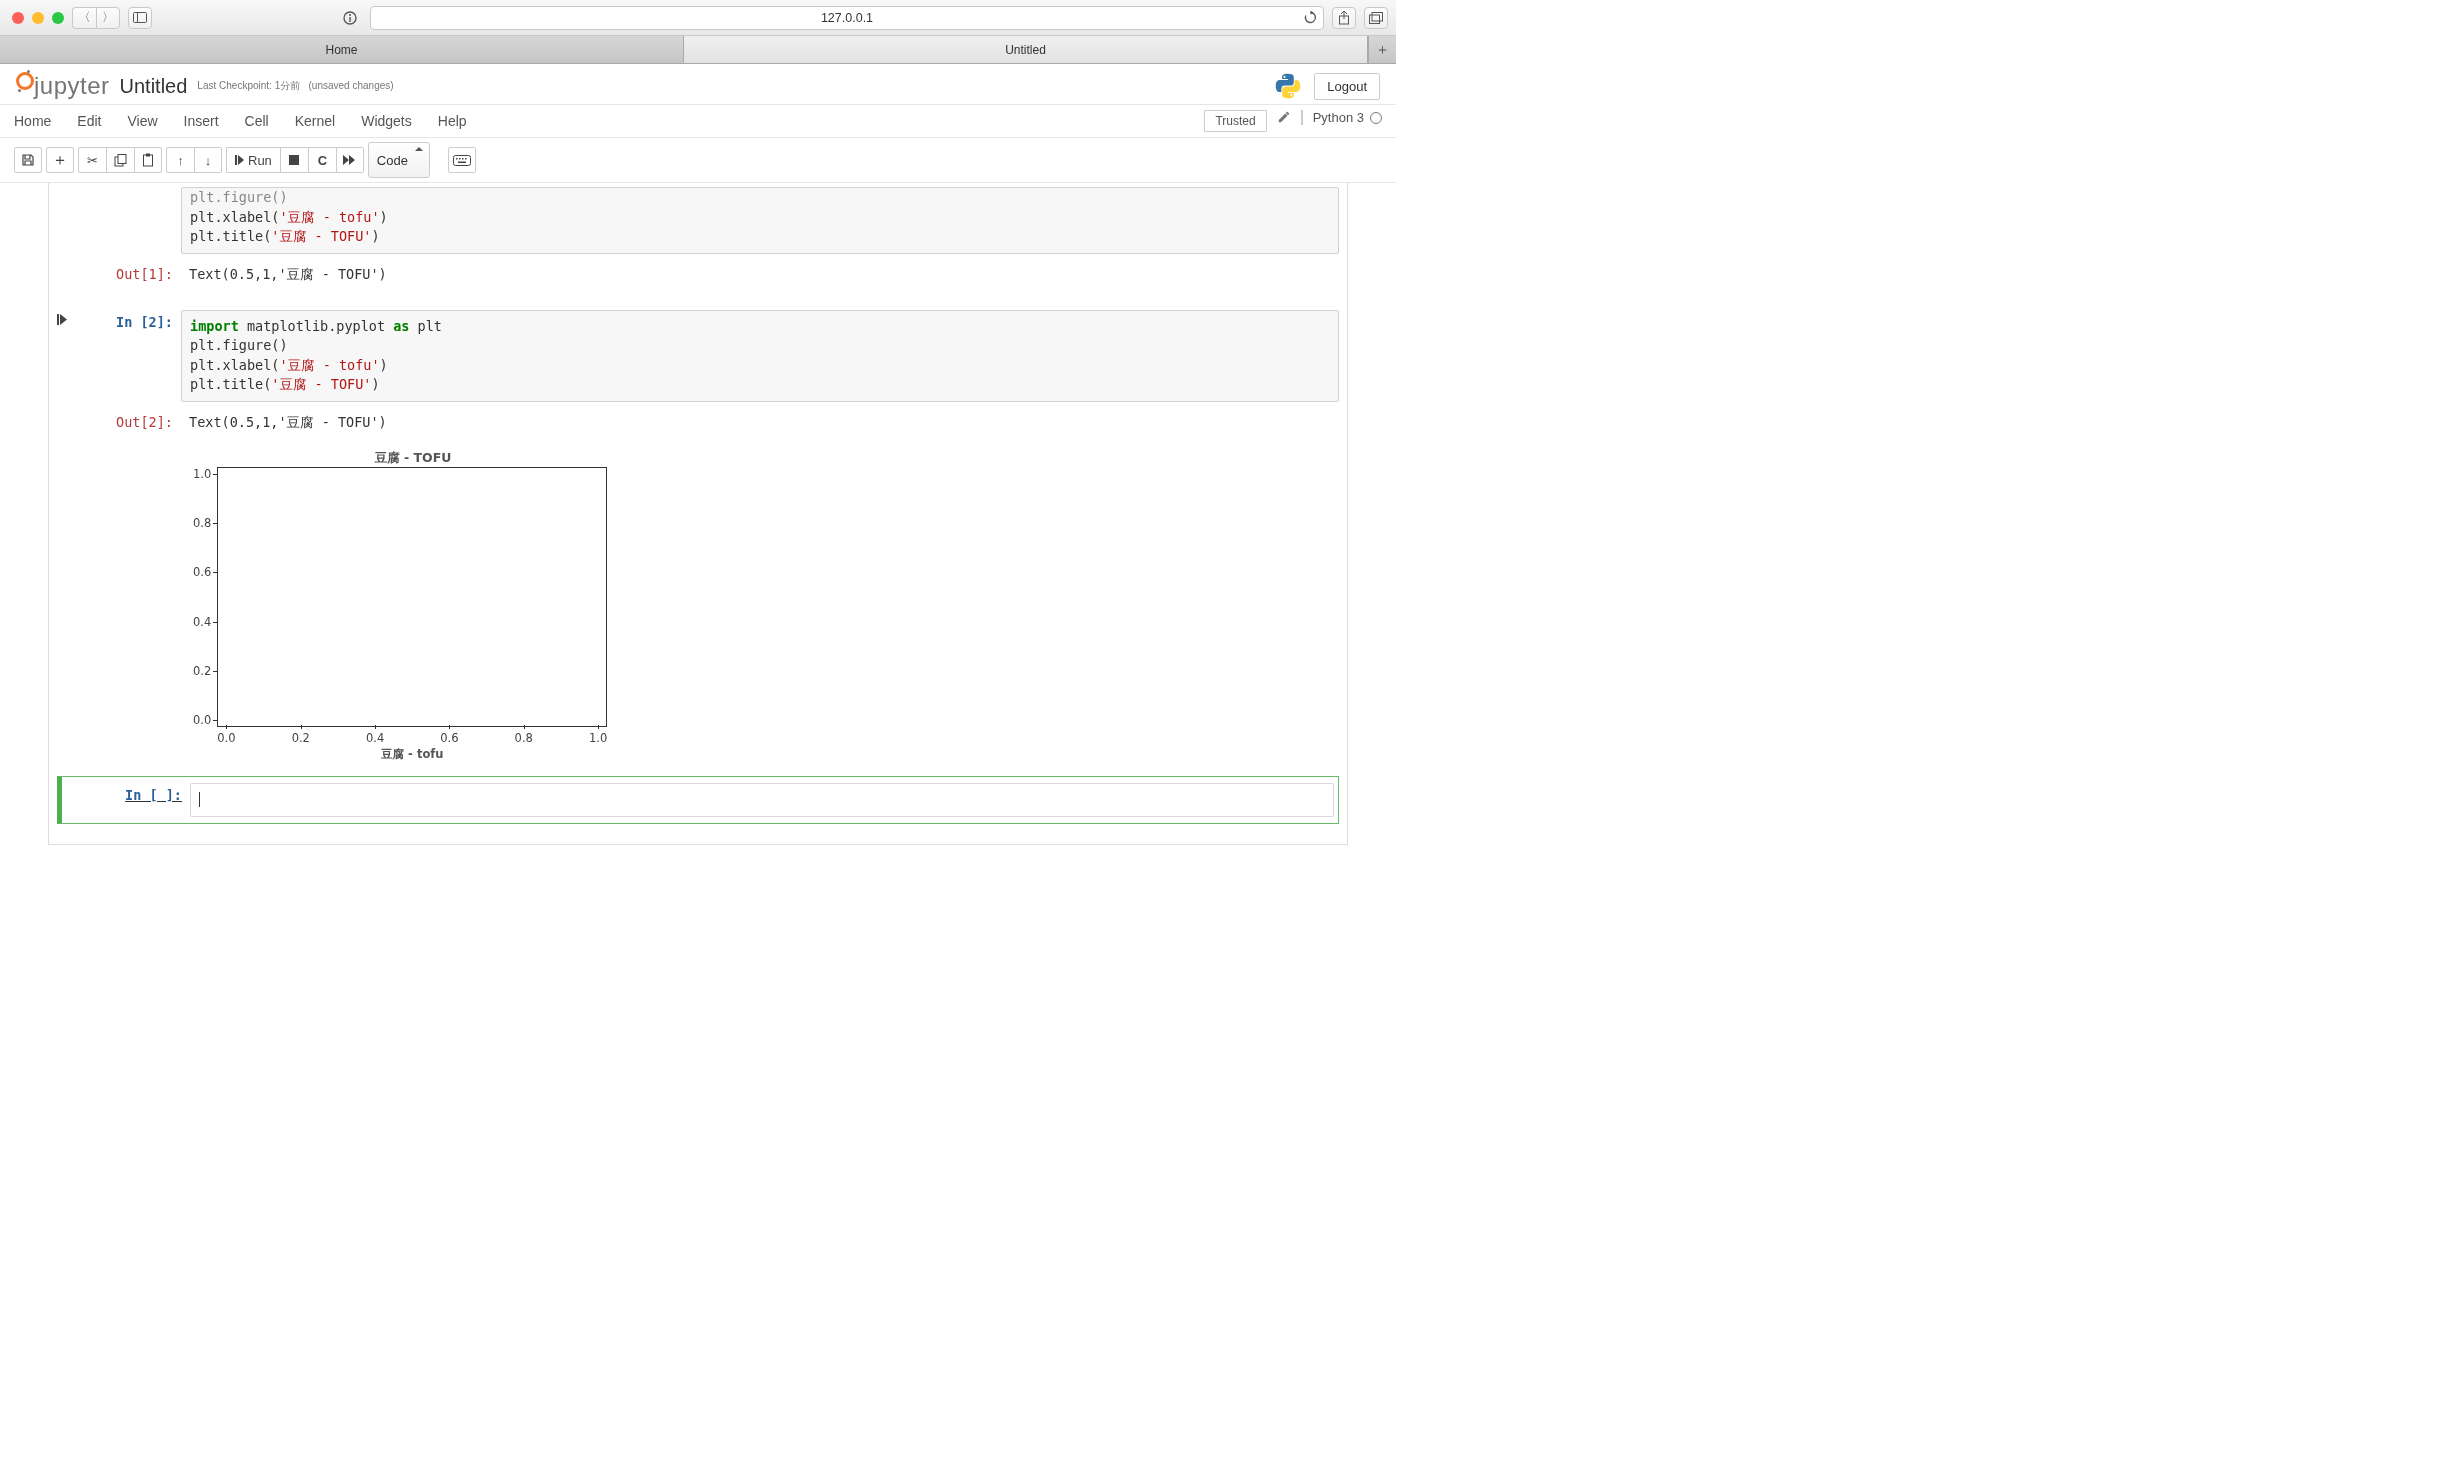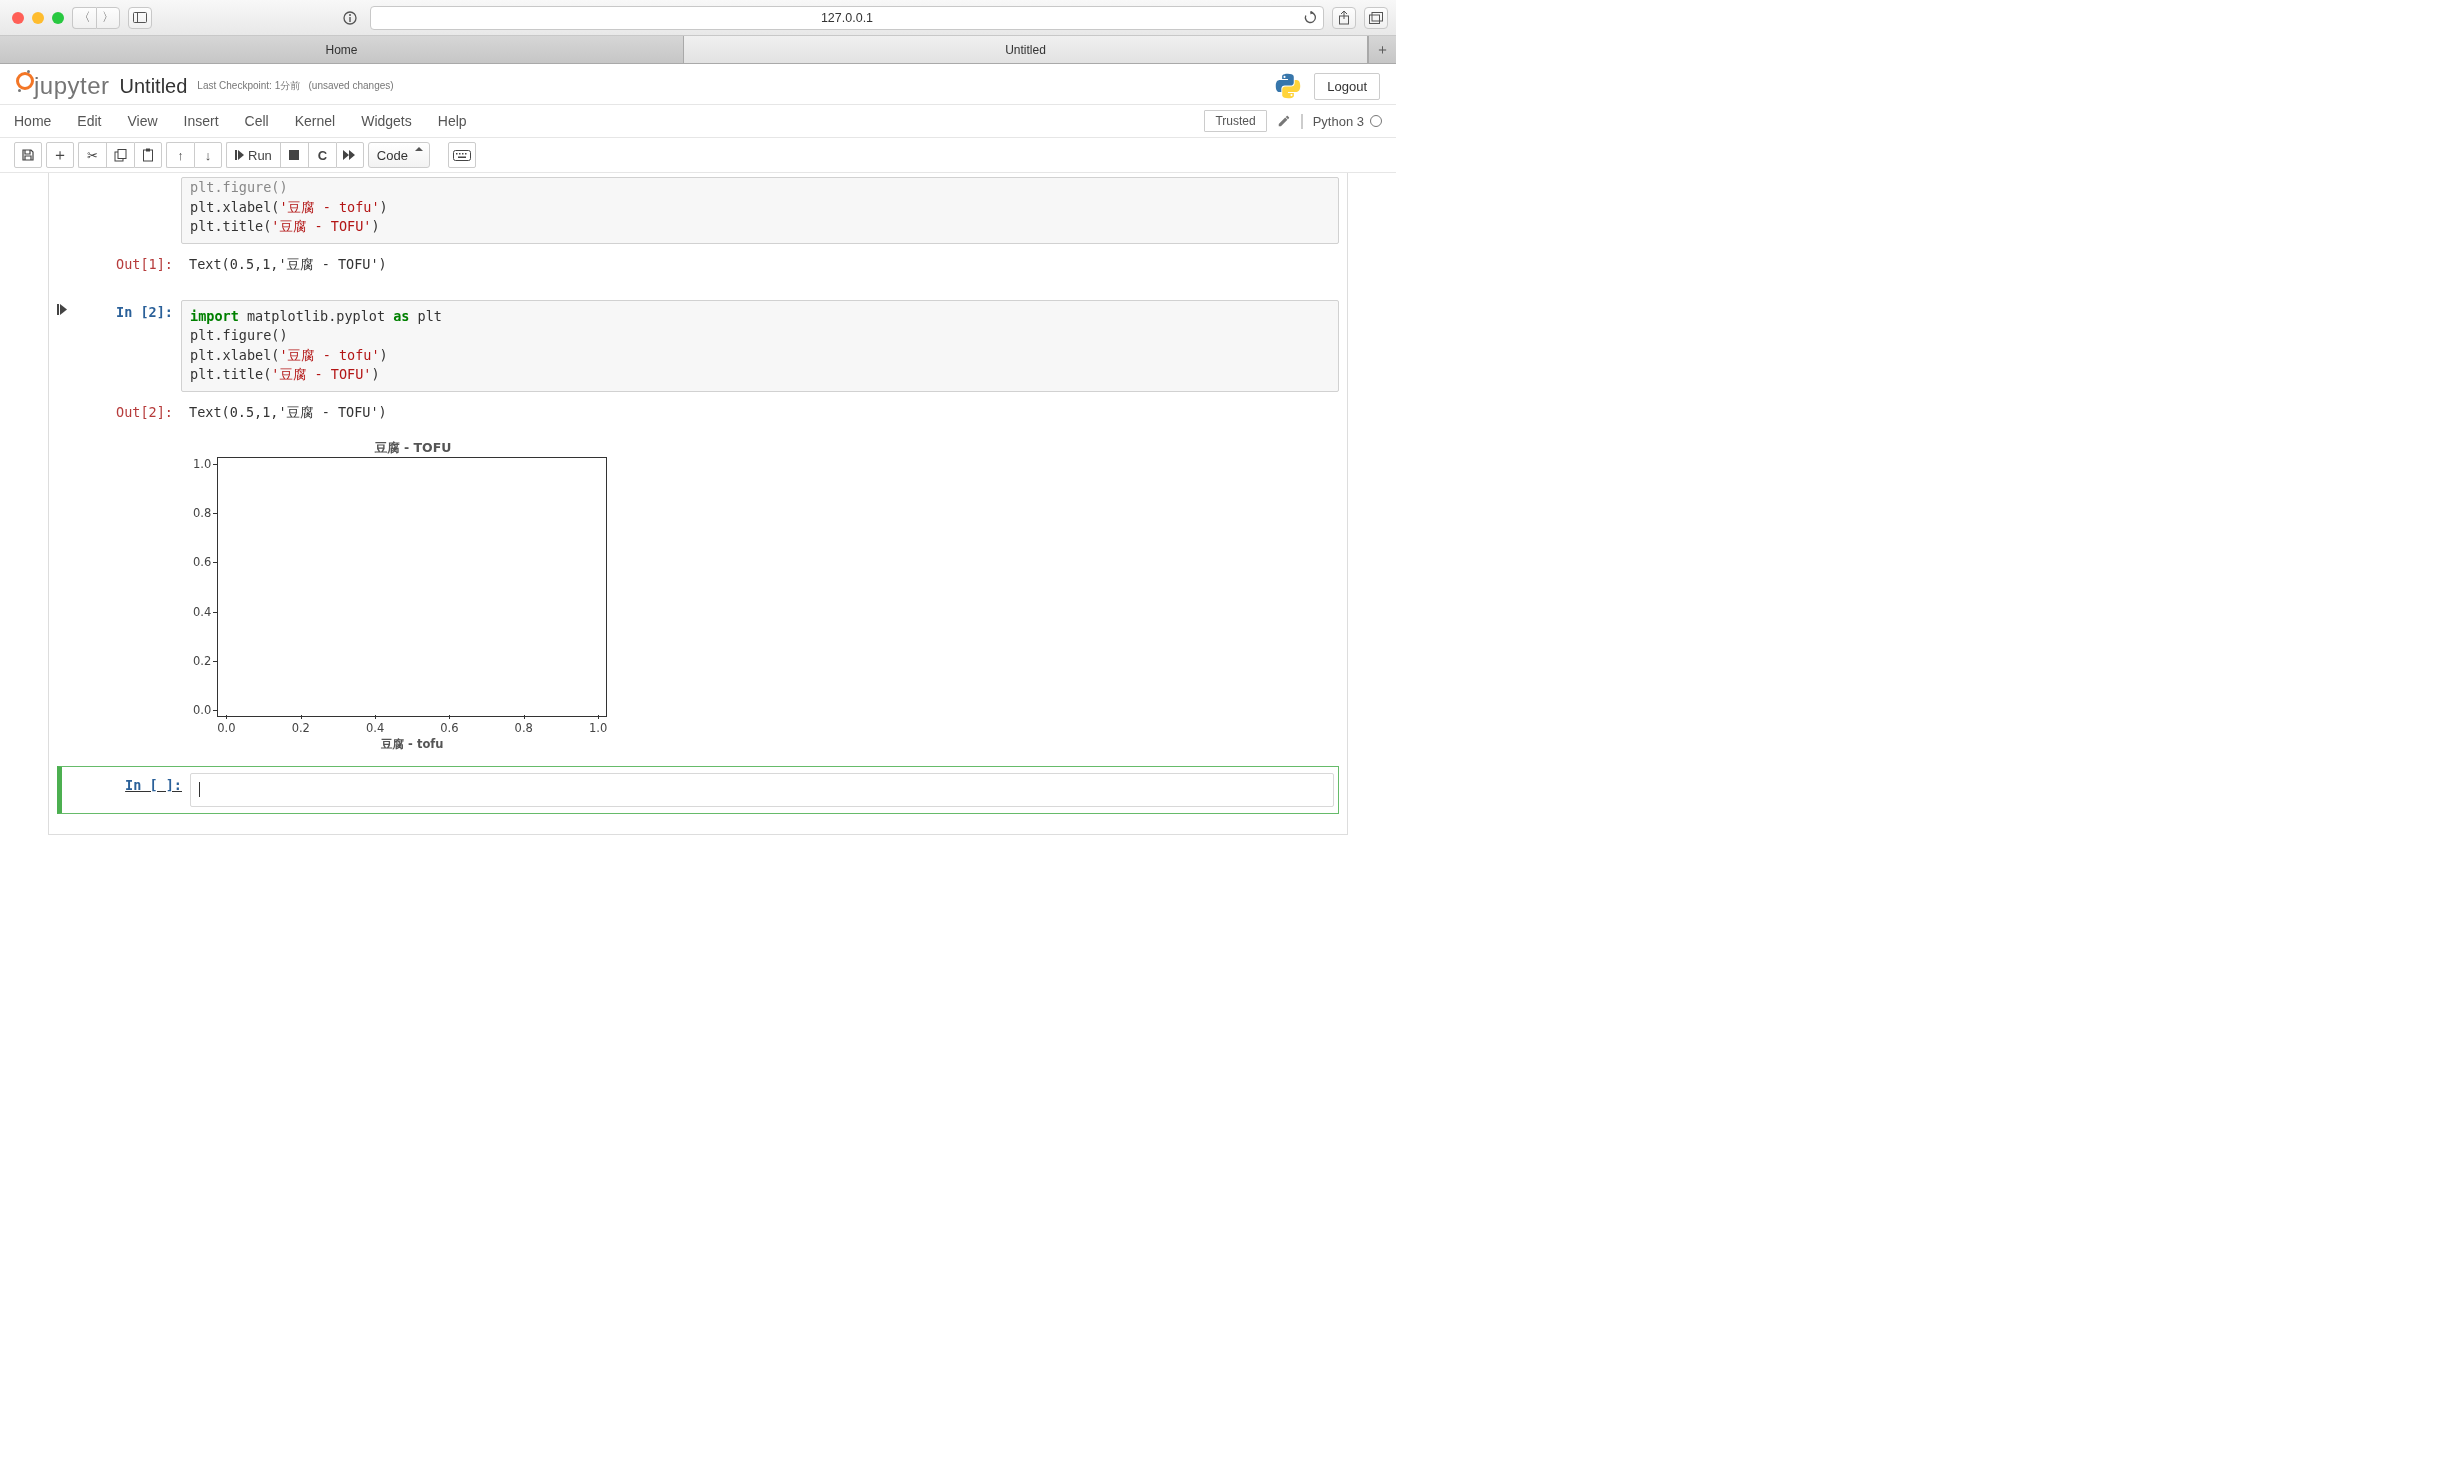--- a/index.html
+++ b/index.html
@@ -35,35 +35,35 @@
   .jp-title { font-size:20px; color:#333; }
   .jp-checkpoint { font-size:10px; color:#777; }
   .jp-header-right { margin-left:auto; display:flex; align-items:center; gap:12px; }
   .python-logo { width:28px; height:28px; }
   .logout-btn { padding:5px 12px; border:1px solid #ccc; border-radius:2px; background:#fff; font-size:13px; color:#333;}
 
   
   .jp-menubar { display:flex; align-items:center; padding:2px 14px; border-top:1px solid #e6e6e6; border-bottom:1px solid #e6e6e6;}
   .jp-menus { display:flex; gap:26px; color:#555; font-size:14px; padding:6px 0;}
   .jp-menus > div { cursor:default; }
-  .jp-menubar-right { margin-left:auto; display:flex; align-items:center; gap:10px; color:#555;}
+  .jp-menubar-right { margin-left:auto; display:flex; align-items:flex-start; gap:10px; color:#555;}
   .trusted { border:1px solid #ccc; padding:3px 10px; font-size:12px; border-radius:1px;}
   .pencil-icon{width:14px;height:14px;}
   .kernel-box { display:flex; align-items:center; gap:6px; border-left:2px solid #ccc; padding-left:10px; font-size:13px;}
   .kernel-circle{ width:12px;height:12px;border:1.5px solid #777;border-radius:50%;}
 
   
   .jp-toolbar { display:flex; align-items:center; gap:4px; padding:4px 14px; border-bottom:1px solid #e6e6e6;}
   .tb-btn { min-width:28px; height:26px; border:1px solid #ccc; background:#fff; display:flex; align-items:center; justify-content:center; border-radius:2px; color:#444; font-size:13px;}
   .tb-group { display:flex; }
   .tb-group .tb-btn{border-radius:0;border-right:none;}
   .tb-group .tb-btn:first-child{border-top-left-radius:2px;border-bottom-left-radius:2px;}
   .tb-group .tb-btn:last-child{border-top-right-radius:2px;border-bottom-right-radius:2px;border-right:1px solid #ccc;}
   .run-btn{padding:0 8px; gap:4px;}
-  .celltype-select{height:26px;border:1px solid #ccc;background:linear-gradient(#fff,#f2f2f2);border-radius:3px;padding:0 20px 0 8px;font-size:13px;color:#333; appearance:none; position:relative;}
+  .celltype-select{height:36px;border:1px solid #ccc;background:linear-gradient(#fff,#f2f2f2);border-radius:3px;padding:0 20px 0 8px;font-size:13px;color:#333; appearance:none; position:relative;}
   .select-wrap{position:relative;}
   .select-wrap::after{content:'';position:absolute;right:7px;top:5px;width:0;height:0;border-left:4px solid transparent;border-right:4px solid transparent;border-bottom:4px solid #555;}
   .select-wrap::before{content:'';position:absolute;right:7px;bottom:5px;width:0;height:0;border-left:4px solid transparent;border-right:4px solid transparent;border-top:4px solid #555;}
 
   
   .notebook-scroll { padding:0 0 40px; }
   .nb-container { width:1300px; margin:0 auto; border:1px solid #ddd; border-top:none; padding-bottom:20px;}
   .cell { display:flex; padding:4px 8px; }
   .prompt-col { width:110px; text-align:right; padding:4px 8px 0 0; font-family:Menlo,monospace; font-size:13.5px; flex-shrink:0;}
   .prompt-in{color:#2a6099; font-weight:bold;}

